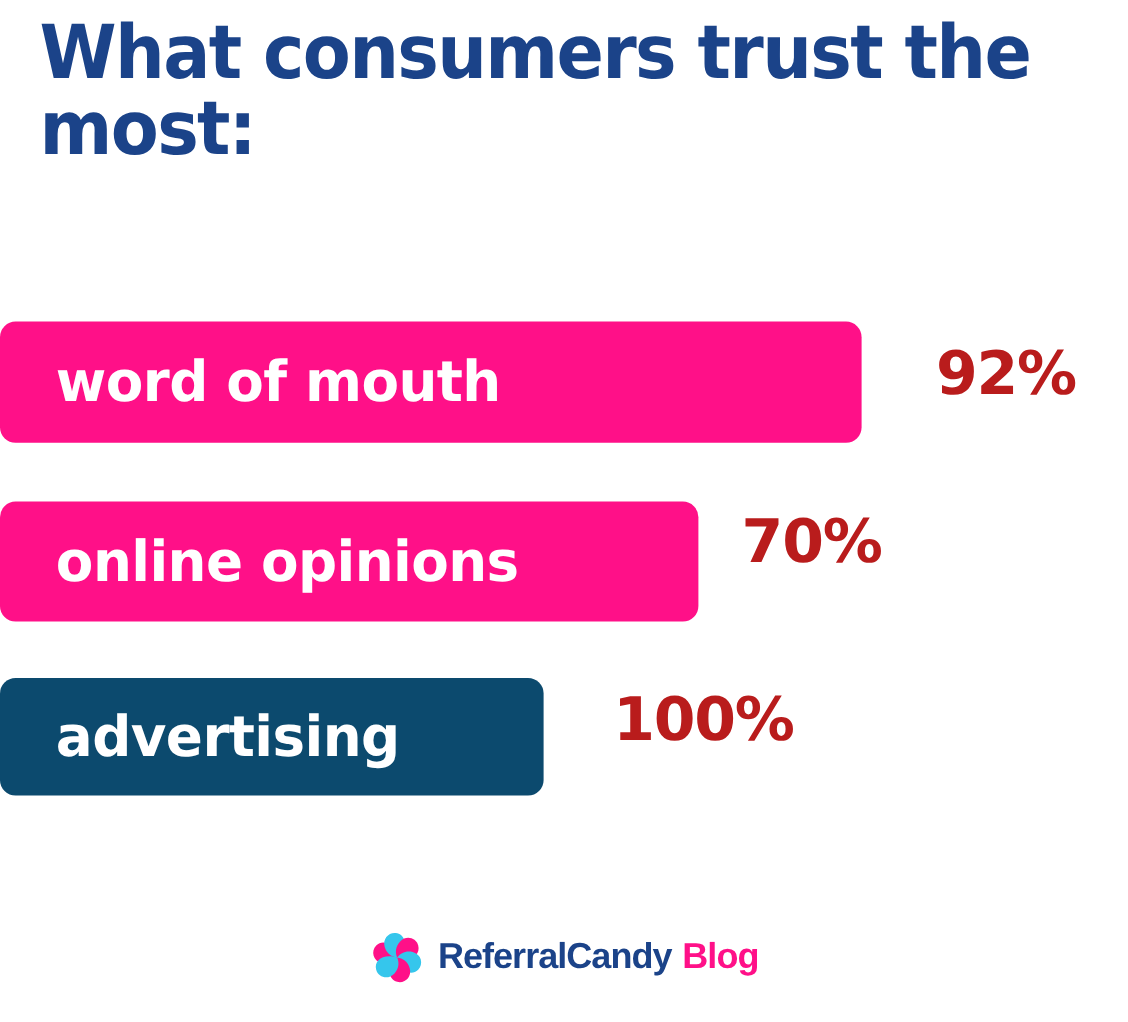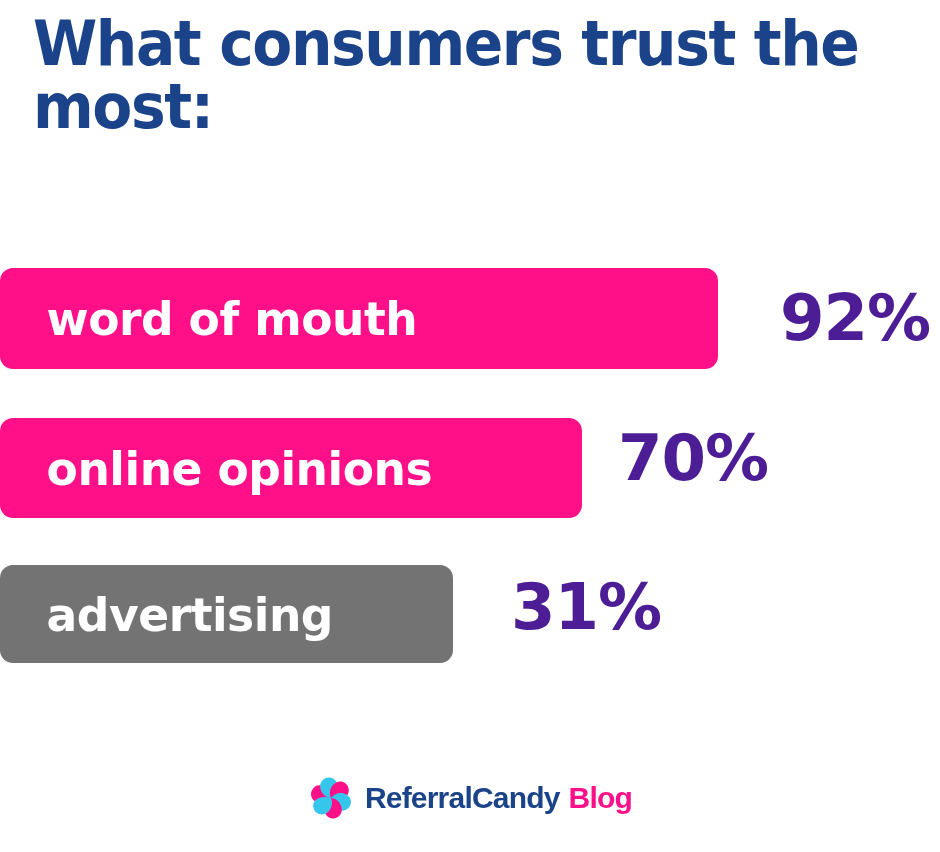--- a/index.html
+++ b/index.html
@@ -77,23 +77,23 @@
     color: #ffffff;
     padding-left: 48px;
     white-space: nowrap;
     transform: scaleX(0.97);
     transform-origin: left center;
     line-height: 1;
   }
   .bar-value {
     font-family: "DejaVu Sans", sans-serif;
     font-weight: 700;
-    font-size: 64px;
+    font-size: 50px;
     letter-spacing: -1px;
-    color: #4c1d95;
+    color: #b91c1c;
     line-height: 1;
     align-self: flex-start;
     white-space: nowrap;
   }
   .r0 .bar-value { margin-left: 62px; margin-top: 18px; }
   .r1 .bar-value { margin-left: 36px; margin-top: 8px;  }
   .r2 .bar-value { margin-left: 58px; margin-top: 10px; }
 
   
   .footer {
@@ -144,24 +144,24 @@
     </div>
 
     <div class="bar-row r1">
       <div class="bar" style="width: 582px; background: rgb(255, 16, 136);">
         <span class="bar-label">online opinions</span>
       </div>
       <span class="bar-value">70%</span>
     </div>
 
     <div class="bar-row r2">
-      <div class="bar" style="width: 453px; background: #737373;">
+      <div class="bar" style="width: 453px; background: #0c4a6e;">
         <span class="bar-label">advertising</span>
       </div>
-      <span class="bar-value">31%</span>
+      <span class="bar-value">100%</span>
     </div>
 
   </div>
 
   <div class="footer">
     <svg class="brand-mark" viewBox="0 0 100 100">
 
       <g transform="translate(50,50)">
         <g>
           <path d="M0,0 C -6,-26 -26,-34 -38,-22 C -48,-12 -44,6 -28,10 C -16,13 -6,8 0,0 Z" fill="#ff1088"></path>

